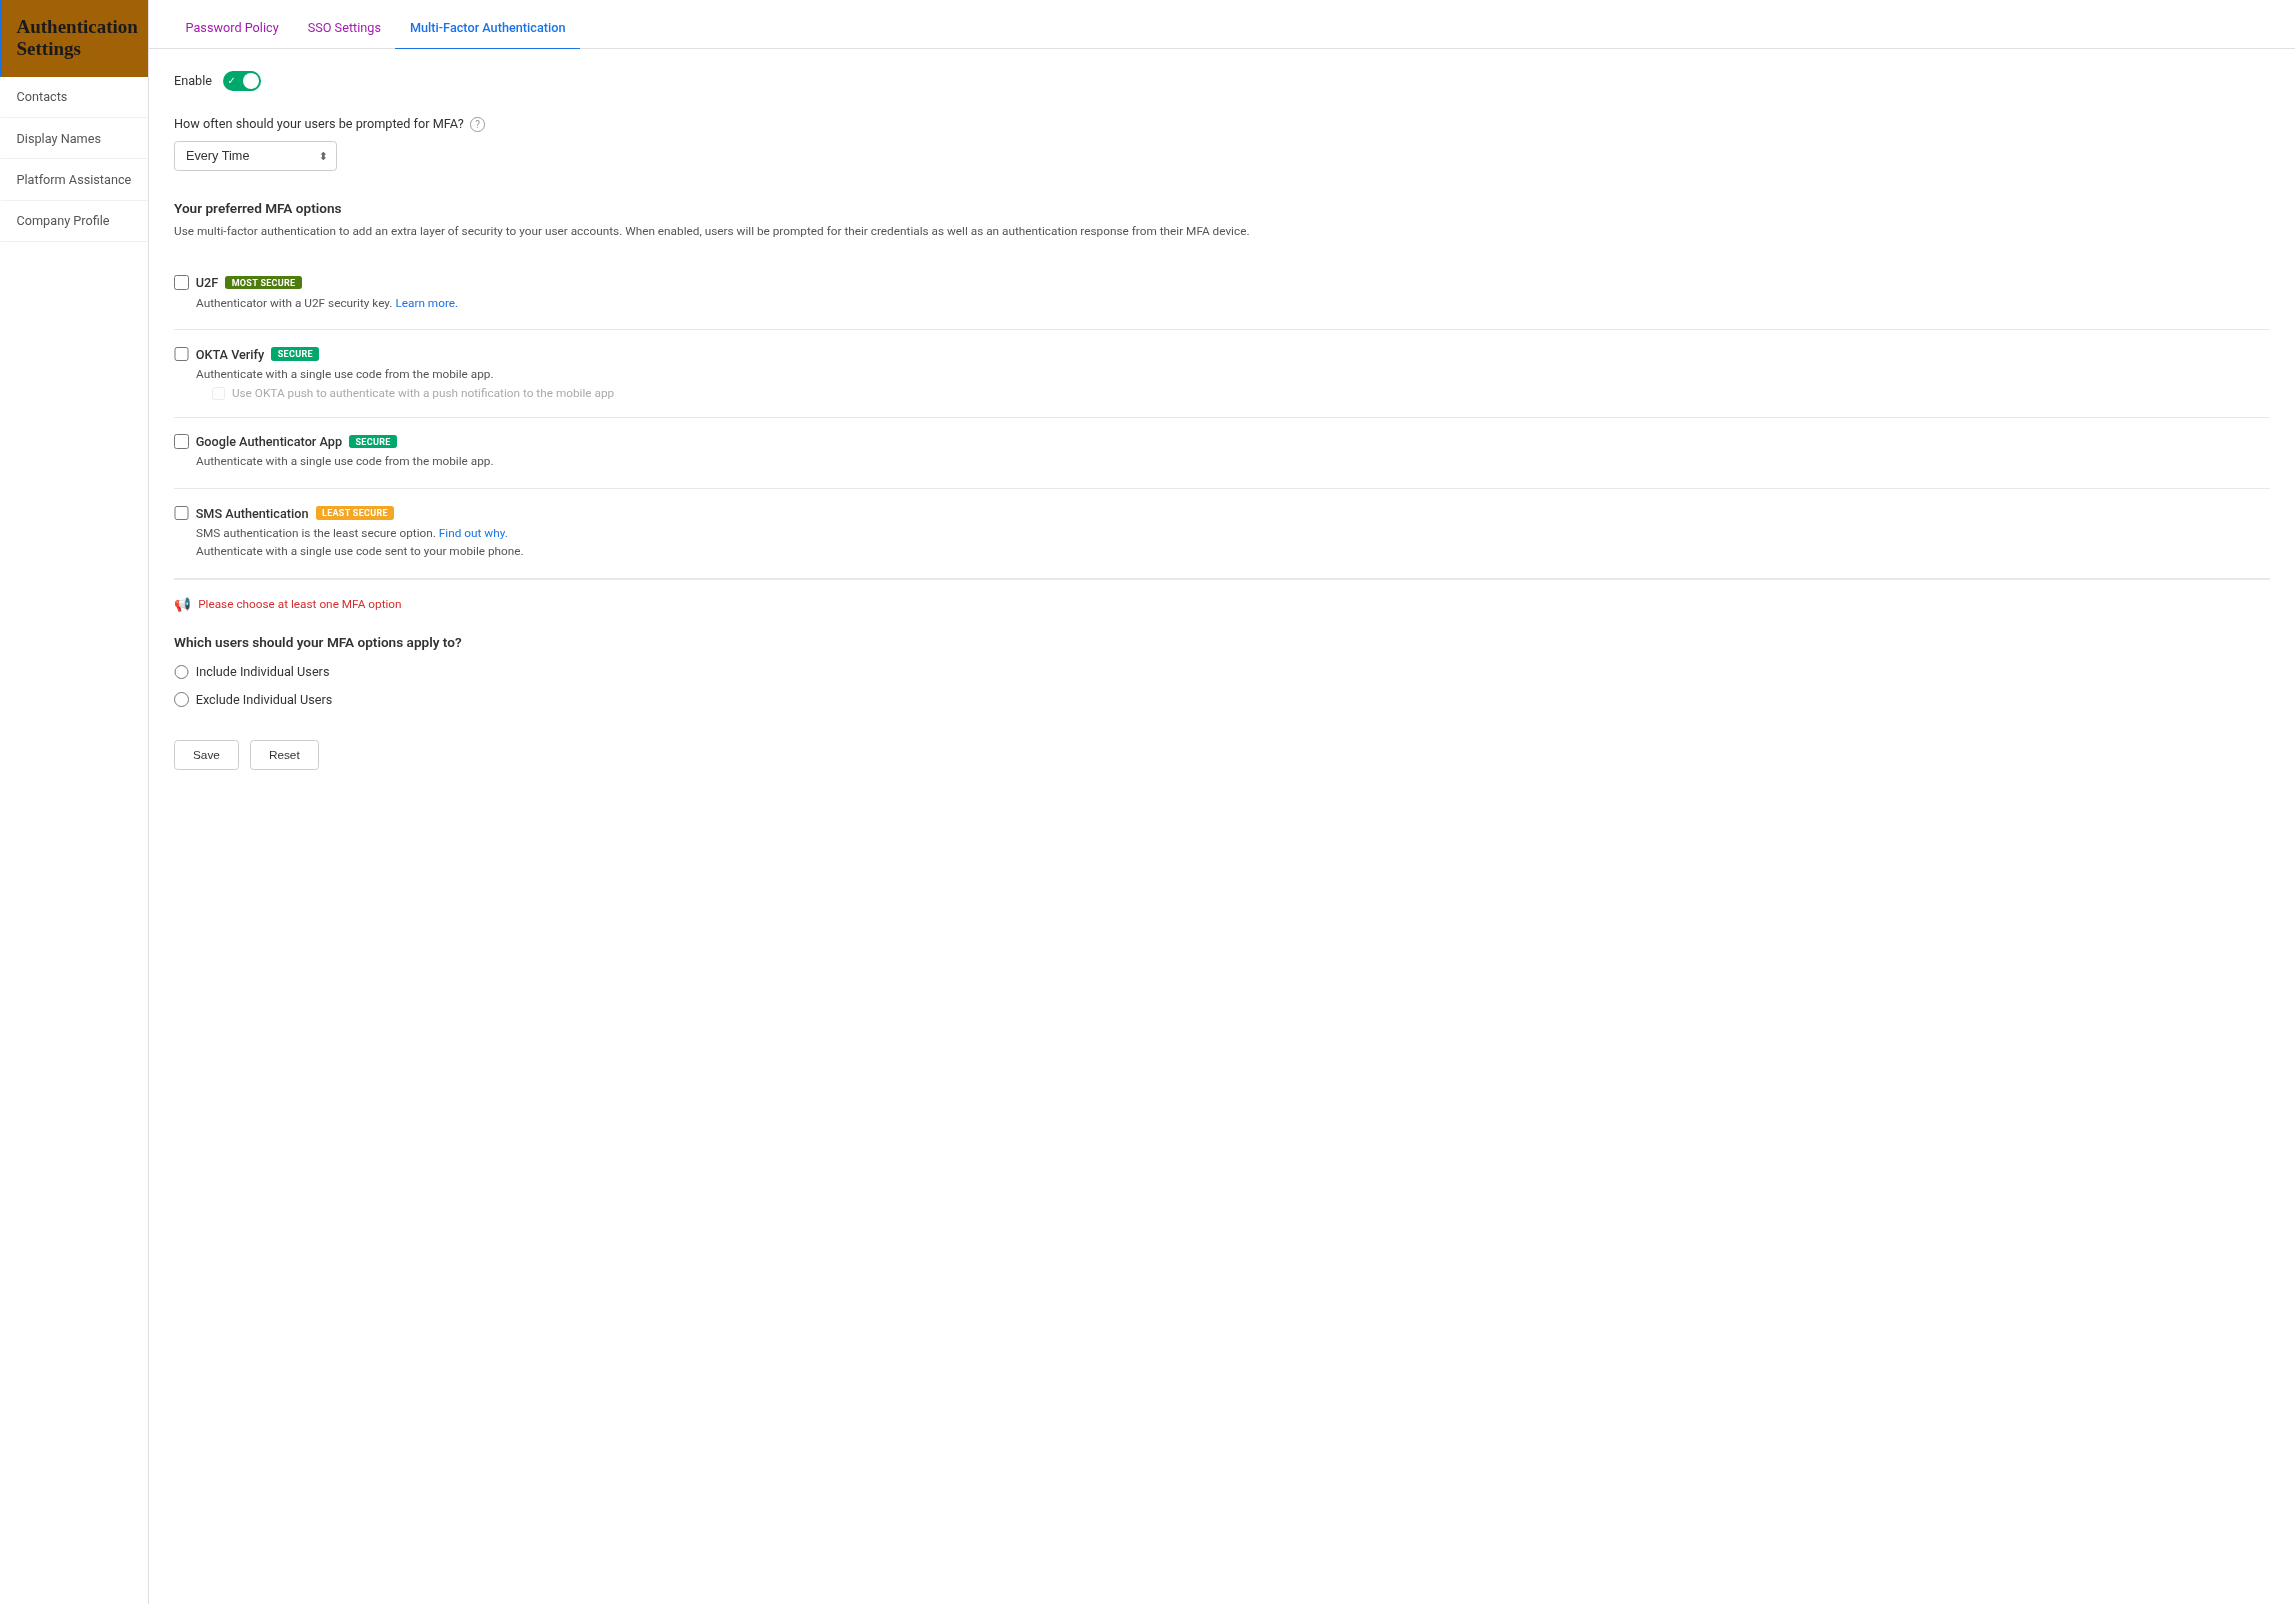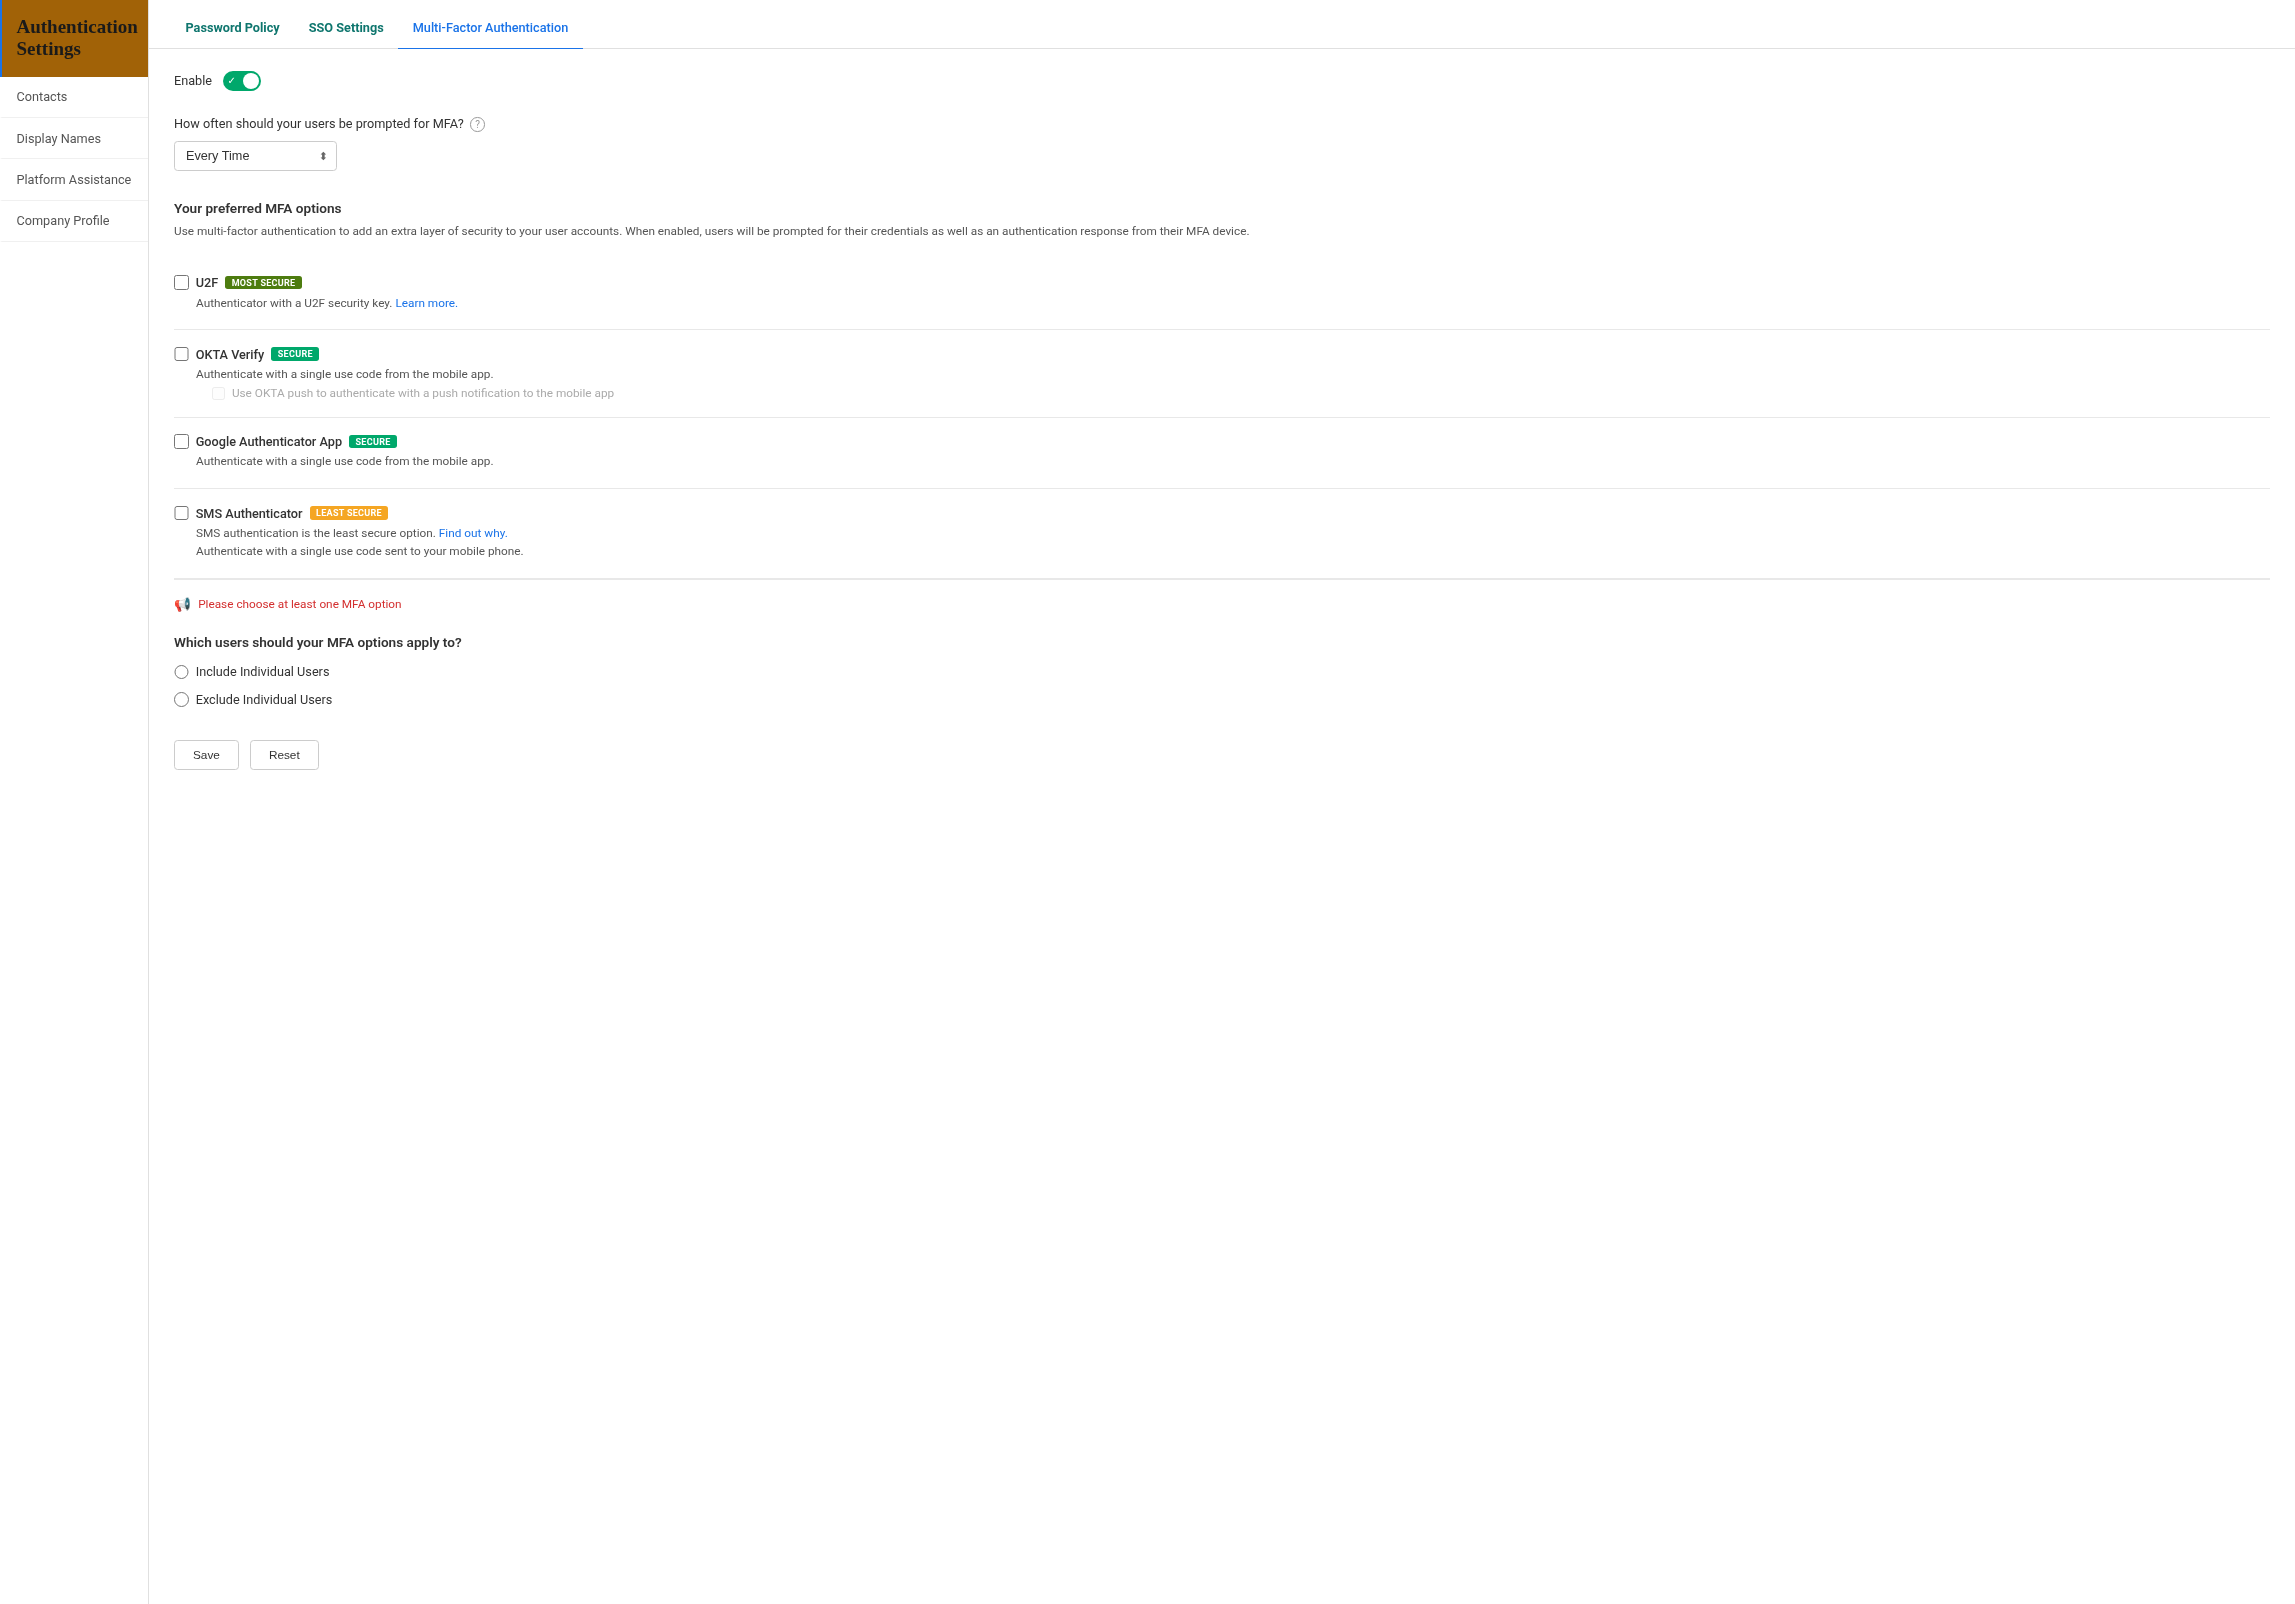--- a/index.html
+++ b/index.html
@@ -42,24 +42,23 @@
     .tabs {
       display: flex;
       border-bottom: 0.9px solid #e0e0e0;
       padding: 0 22px;
       margin-top: 7.2px;
     }
     .tab {
       padding: 12.7px 14.5px;
       cursor: pointer;
       font-size: 12.7px;
-      color: #0f766e;
+      color: #a21caf;
       border-bottom: 1.8px solid transparent;
       margin-bottom: -0.9px;
-      font-weight: bold;
     }
     .tab.active {
       color: #1a73e8;
       border-bottom: 1.8px solid #1a73e8;
       font-weight: 500;
     }
 
     
     .content {
       padding: 22px 25px;
@@ -379,21 +378,21 @@
         <span class="mfa-name">Google Authenticator App</span>
         <span class="badge badge-secure">SECURE</span>
       </div>
       <div class="mfa-desc">Authenticate with a single use code from the mobile app.</div>
     </div>
 
     
     <div class="mfa-option">
       <div class="mfa-option-header">
         <input type="checkbox" class="mfa-checkbox" style="">
-        <span class="mfa-name">SMS Authenticator</span>
+        <span class="mfa-name">SMS Authentication</span>
         <span class="badge badge-least-secure">LEAST SECURE</span>
       </div>
       <div class="mfa-desc">
         <span>SMS authentication is the least secure option.</span>
         <a class="mfa-link" href="#">Find out why.</a>
       </div>
       <div class="mfa-desc">Authenticate with a single use code sent to your mobile phone.</div>
     </div>
 
     

